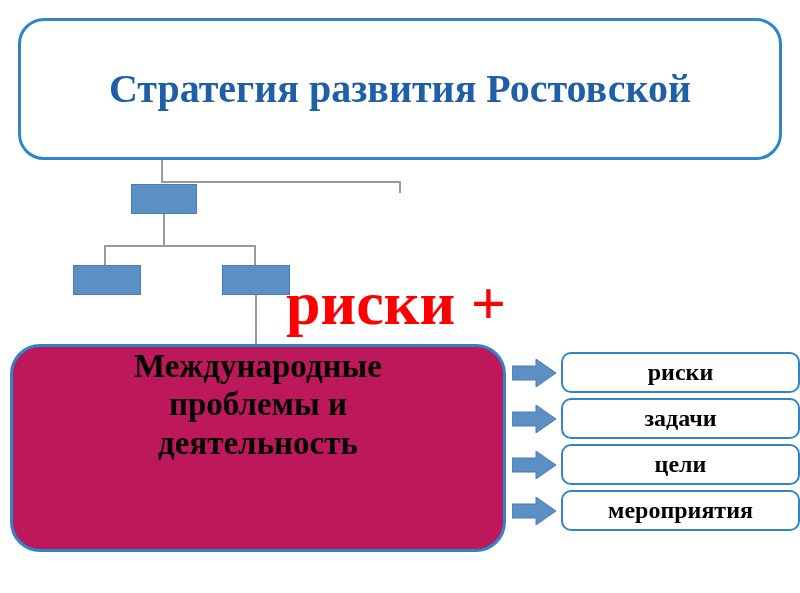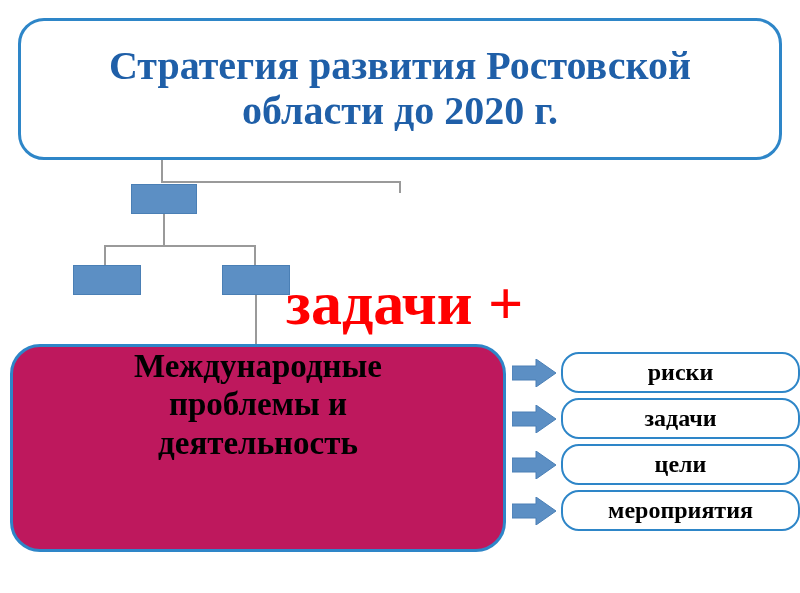--- a/index.html
+++ b/index.html
@@ -122,21 +122,21 @@
     width: 44px;
     height: 28px;
   }
   .item-box {
     position: absolute;
     left: 49px;
     top: 0;
     right: 0;
     height: 41px;
     border: 2px solid #2e86c8;
-    border-radius: 18px;
+    border-radius: 10px;
     background: #ffffff;
     box-sizing: border-box;
     display: flex;
     align-items: center;
     justify-content: center;
   }
   .item-label {
     font-family: "Liberation Serif", serif;
     font-weight: bold;
     font-size: 24px;
@@ -145,41 +145,40 @@
   }
 </style>
 </head>
 <body>
 
 <div id="stage">
 
   <div class="title-box">
     <div class="title-text">
       <div>Стратегия развития Ростовской</div>
-      <div>области до 2020 г.</div>
     </div>
   </div>
 
   <div class="line vline" style="left:161px; top:160px; height:22px;"></div>
   <div class="line hline" style="left:161px; top:181px; width:240px;"></div>
   <div class="line vline" style="left:399px; top:181px; height:12px;"></div>
 
   <div class="blue-block" style="left:131px; top:184px; width:66px; height:30px;"></div>
 
   <div class="line vline" style="left:163px; top:214px; height:32px;"></div>
   <div class="line hline" style="left:104px; top:245px; width:152px;"></div>
   <div class="line vline" style="left:104px; top:245px; height:22px;"></div>
   <div class="line vline" style="left:254px; top:245px; height:22px;"></div>
 
   <div class="blue-block" style="left:73px; top:265px; width:68px; height:30px;"></div>
   <div class="blue-block" style="left:222px; top:265px; width:68px; height:30px;"></div>
 
   <div class="line vline" style="left:255px; top:295px; height:50px;"></div>
 
-  <div class="razdel">задачи +</div>
+  <div class="razdel">риски +</div>
 
   <div class="main-box">
     <div class="main-text">
       <div>Международные</div>
       <div>проблемы и</div>
       <div>деятельность</div>
     </div>
   </div>
 
   <div class="items">

